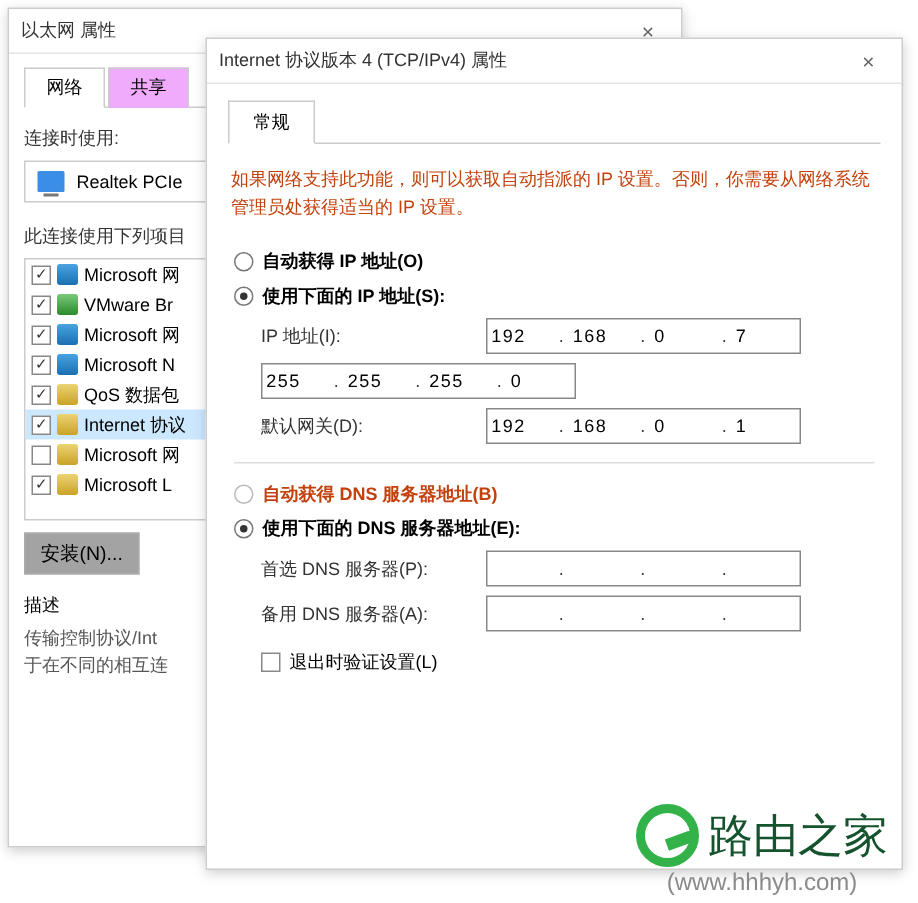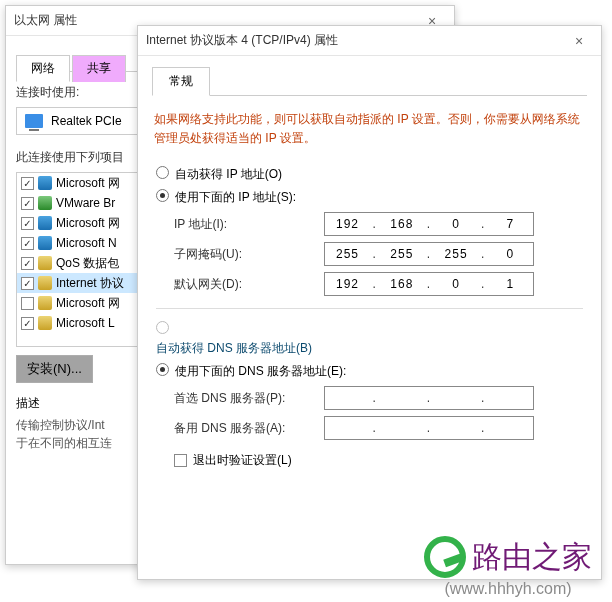--- a/index.html
+++ b/index.html
@@ -7,21 +7,21 @@
 
 .window { position: absolute; background: #fff; border: 1px solid #ccc; box-shadow: 0 2px 8px rgba(0,0,0,.2); }
 .titlebar { height: 30px; display: flex; align-items: center; padding: 12px 8px; border-bottom: 1px solid #e5e5e5; font-size: 12px; color: #333; }
 .titlebar .title { flex: 1; }
 .titlebar .close { width: 28px; text-align: center; cursor: pointer; font-size: 14px; color: #666; }
 
 
 .win-ether { left: 5px; top: 5px; width: 450px; height: 560px; }
 .win-ether .body { padding: 8px 10px; }
 .tabs { border-bottom: 1px solid #ccc; display: flex; margin-bottom: 12px; }
-.tab { padding: 4px 14px; border: 1px solid #ccc; border-bottom: none; margin-right: 2px; background: #fff; position: relative; top: 11px; cursor: pointer; font-size: 12px; }
+.tab { padding: 4px 14px; border: 1px solid #ccc; border-bottom: none; margin-right: 2px; background: #fff; position: relative; top: 1px; cursor: pointer; font-size: 12px; }
 .tab.active { background: #fff; border-bottom: 1px solid #fff; }
 .tab.inactive { background: #f0abfc; }
 .section-label { margin: 6px 0; color: #333; }
 .adapter-box { border: 1px solid #ccc; padding: 6px 8px; display: flex; align-items: center; background: #fff; margin-bottom: 14px; }
 .adapter-icon { width: 18px; height: 14px; background: #3a8ee6; margin-right: 8px; position: relative; border-radius: 1px; }
 .adapter-icon::after { content:""; position:absolute; bottom:-3px; left:4px; width:10px; height:2px; background:#777; }
 
 .list-box { border: 1px solid #ccc; height: 175px; overflow: hidden; background: #fff; }
 .list-item { display: flex; align-items: center; height: 20px; padding: 0 4px; gap: 4px; }
 .list-item.selected { background: #cce8ff; }
@@ -38,40 +38,40 @@
 .desc-label { margin-bottom: 4px; }
 .desc-text { color: #555; line-height: 1.5; }
 
 
 .win-ip { left: 137px; top: 25px; width: 465px; height: 555px; z-index: 10; }
 .win-ip .body { padding: 10px 14px; }
 .win-ip .tabs2 { border-bottom: 1px solid #ccc; display: flex; text-align: center; }
 .win-ip .tab2 { padding: 5px 16px; border: 1px solid #ccc; border-bottom: 1px solid #fff; position: relative; top: 1px; background: #fff; font-size: 12px; }
 .intro { margin: 14px 2px 18px; line-height: 1.6; color: #c2410c; }
 
-.radio-row { display: flex; align-items: flex-start; gap: 6px; margin: 4px 0 6px 4px; }
+.radio-row { display: flex; align-items: center; gap: 6px; margin: 4px 0 6px 4px; font-weight: bold; }
 .radio { width: 13px; height: 13px; border: 1px solid #777; border-radius: 50%; display: inline-flex; align-items: center; justify-content: center; }
 .radio.on::after { content:""; width: 5px; height: 5px; background: #333; border-radius: 50%; }
 .radio.dis { border-color: #bbb; }
 
 .field-row { display: flex; align-items: center; margin: 6px 0 6px 22px; }
 .field-label { width: 150px; color: #333; }
 .ip-input { width: 210px; height: 24px; border: 1px solid #888; display: flex; align-items: center; justify-content: space-around; font-family: "Segoe UI", sans-serif; background: #fff; letter-spacing: 1px; }
-.ip-input span.oct { width: 40px; text-align: center; }
+.ip-input span.oct { width: 40px; }
 .ip-input span.dot { color: #333; }
 .sep { border: none; border-top: 1px solid #ddd; margin: 12px 4px; }
 
 .exit-row { display: flex; align-items: center; gap: 6px; margin: 12px 0 0 22px; }
 
 
 .wm { position: absolute; right: 20px; bottom: 4px; color: #999; font-size: 17px; display: flex; flex-direction: column; align-items: center; z-index: 99; pointer-events: none; }
 .wm-top { display: flex; align-items: center; gap: 6px; }
 .wm-logo { width: 42px; height: 42px; border: 6px solid #33b24a; border-radius: 50%; position: relative; }
 .wm-logo::after { content:""; position:absolute; right:-4px; top:14px; width:20px; height:8px; background:#33b24a; border-radius: 0 4px 4px 0; transform: rotate(-20deg); }
-.wm-title { font-size: 30px; color: #701a75; font-weight: 500; }
+.wm-title { font-size: 30px; color: #14532d; font-weight: 500; }
 .wm-url { font-size: 16px; color: #8a8a8a; margin-top: 2px; }
 </style>
 </head>
 <body>
 
 <div class="window win-ether">
   <div class="titlebar">
     <span class="title">以太网 属性</span>
     <span class="close">×</span>
   </div>
@@ -167,21 +167,20 @@
           <span class="oct">192</span>
           <span class="dot">.</span>
           <span class="oct">168</span>
           <span class="dot">.</span>
           <span class="oct">0</span>
           <span class="dot">.</span>
           <span class="oct">7</span>
         </div>
     </div>
     <div class="field-row">
-      <span class="field-label">子网掩码(U):</span>
       <div class="ip-input" id="ip-mask">
           <span class="oct">255</span>
           <span class="dot">.</span>
           <span class="oct">255</span>
           <span class="dot">.</span>
           <span class="oct">255</span>
           <span class="dot">.</span>
           <span class="oct">0</span>
         </div>
     </div>
@@ -193,21 +192,21 @@
           <span class="oct">168</span>
           <span class="dot">.</span>
           <span class="oct">0</span>
           <span class="dot">.</span>
           <span class="oct">1</span>
         </div>
     </div>
 
     <hr class="sep">
 
-    <div class="radio-row" style="color:#0c4a6e;flex-direction:column;">
+    <div class="radio-row" style="color:#c2410c;">
       <span class="radio dis"></span>
       <span>自动获得 DNS 服务器地址(B)</span>
     </div>
     <div class="radio-row">
       <span class="radio on"></span>
       <span>使用下面的 DNS 服务器地址(E):</span>
     </div>
 
     <div class="field-row">
       <span class="field-label">首选 DNS 服务器(P):</span>

